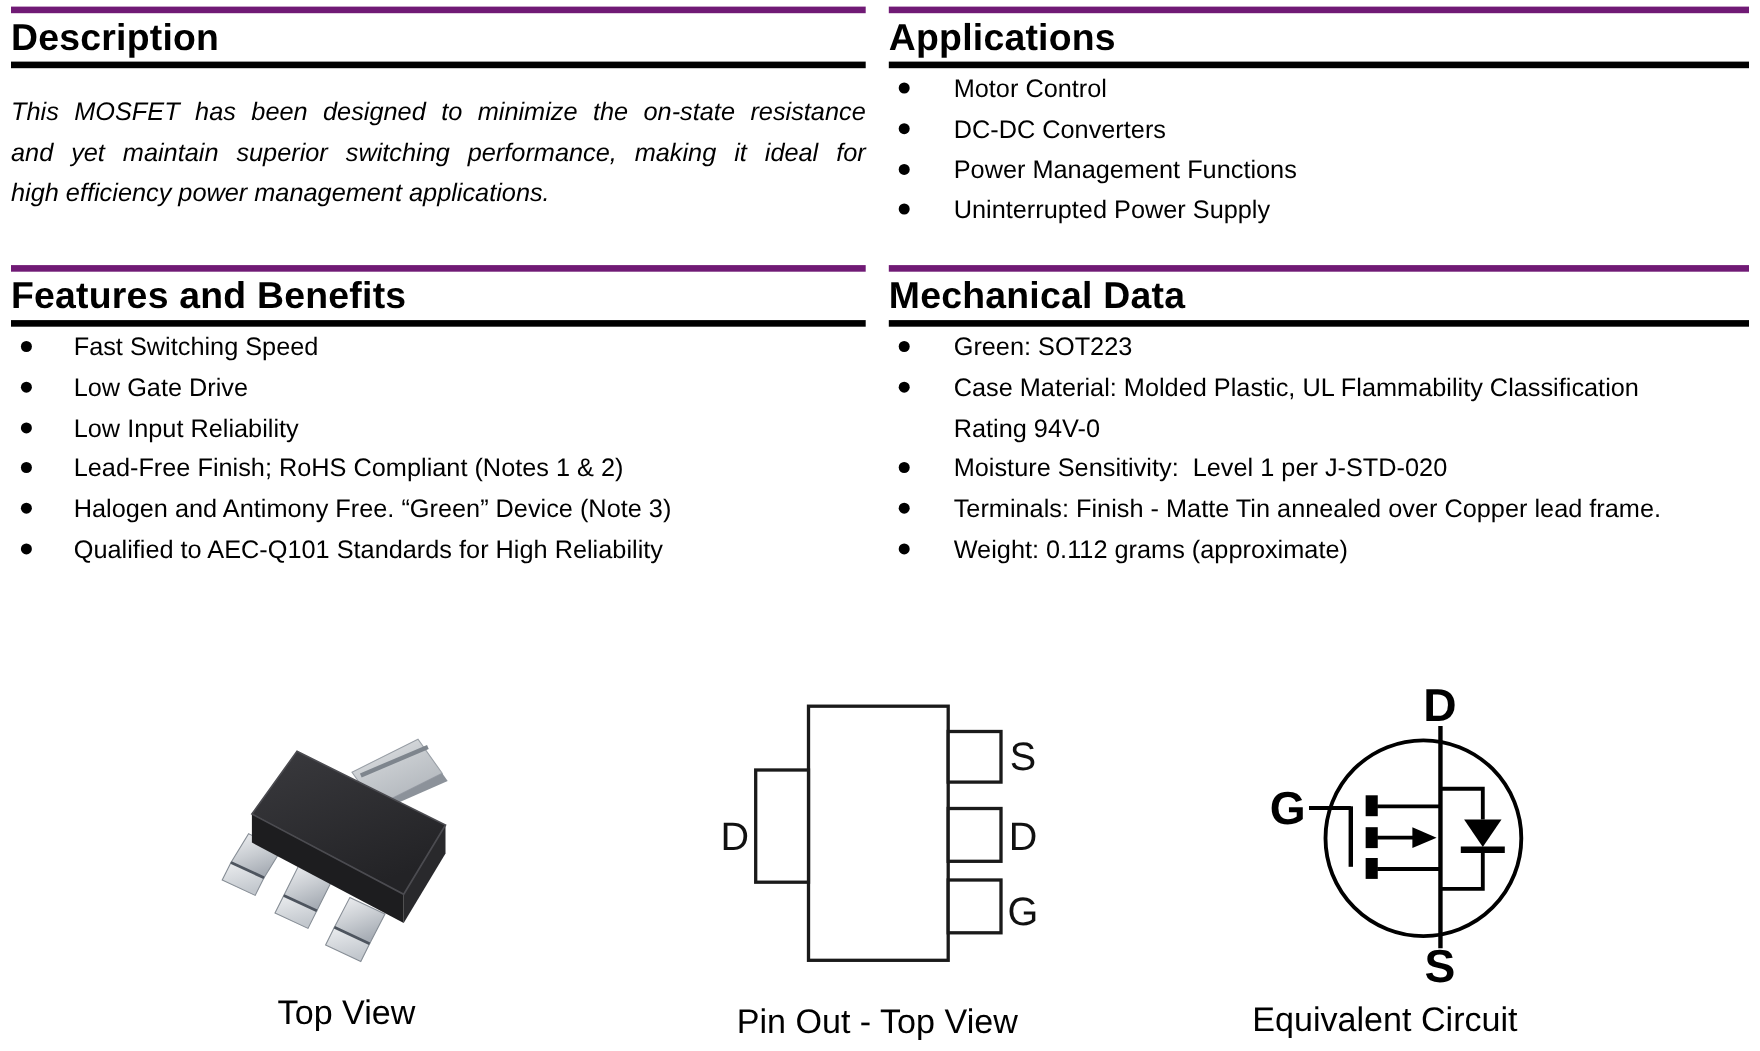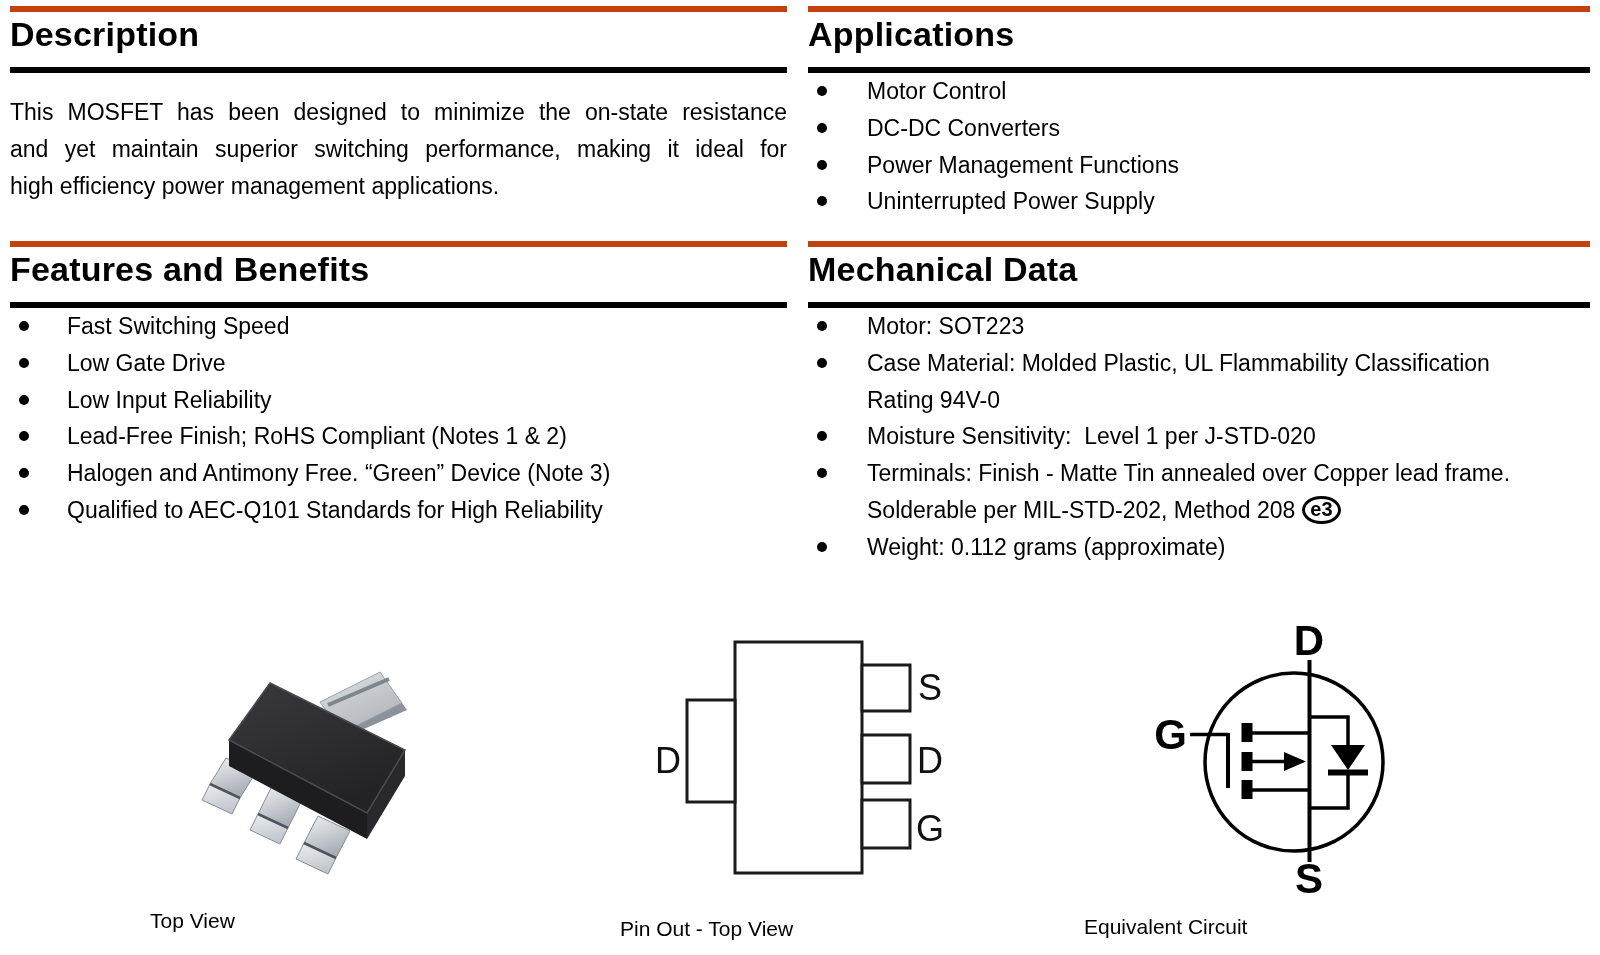--- a/index.html
+++ b/index.html
@@ -8,43 +8,43 @@
     background:#ffffff;color:#000;
     font-family:"Liberation Sans","DejaVu Sans",sans-serif;
     -webkit-font-smoothing:antialiased;
   }
   .section{position:absolute;}
   #sec-description{left:10px;top:6px;width:777px;}
   #sec-features{left:10px;top:241px;width:777px;}
   #sec-applications{left:808px;top:6px;width:782px;}
   #sec-mechanical{left:808px;top:241px;width:782px;}
 
-  .heading-block{border-top:6px solid #c2410c;border-bottom:6px solid #000;padding:2px 0 12px;}
+  .heading-block{border-top:6px solid #701a75;border-bottom:6px solid #000;padding:2px 0 1px;}
   .heading-block h2{margin:0;font-size:34px;font-weight:bold;line-height:41px;letter-spacing:.2px;}
 
   .para{margin:21px 0 0;font-size:23px;line-height:37px;}
-  .jline{display:block;text-align:justify;text-align-last:justify;}
+  .jline{display:block;text-align:justify;text-align-last:justify;font-style:italic;}
   .jline.last{text-align:center;text-align-last:left;}
 
   .blist{}
   .li{position:relative;padding-left:57px;font-size:23px;line-height:36.8px;}
   .rlist .li{padding-left:59px;}
   .li::before{content:"";position:absolute;left:9px;top:13px;width:10px;height:10px;background:#000;border-radius:50%;}
   .li.b{font-weight:normal;}
   .ln{white-space:pre-wrap;}
 
   .e3{display:inline-block;border:3px solid #000;border-radius:50%;padding:0 5px 1px;
       font-weight:bold;font-size:20px;line-height:21px;margin-left:7px;vertical-align:2px;}
 
   .figure{position:absolute;}
   #fig-topview{left:150px;top:602px;}
   #fig-pinout{left:620px;top:630px;}
   #fig-equiv{left:1140px;top:600px;}
 
-  .fig-caption{position:absolute;font-size:21px;line-height:30px;text-align:left;color:#000;}
+  .fig-caption{position:absolute;font-size:31px;line-height:30px;text-align:center;color:#000;}
   #cap-topview{left:150px;top:906px;width:330px;}
   #cap-pinout{left:620px;top:914px;width:355px;}
   #cap-equiv{left:1084px;top:912px;width:350px;}
 
   svg{display:block;}
   .outline{fill:#ffffff;stroke:#1a1a1a;stroke-width:3px;}
   .wire{stroke:#000;fill:none;}
   .pinlabel{font-family:"Liberation Sans",sans-serif;font-size:36px;fill:#111;}
   .circlabel{font-family:"Liberation Sans",sans-serif;font-size:42px;font-weight:bold;fill:#000;}
 </style>
@@ -87,32 +87,31 @@
     <div class="li">Uninterrupted Power Supply</div>
   </div>
 </div>
 
 <div class="section" id="sec-mechanical">
   <div class="heading-block">
     <h2>Mechanical Data</h2>
   </div>
   <div class="blist rlist">
     <div class="li">
-      <div class="ln">Motor: SOT223</div>
+      <div class="ln">Green: SOT223</div>
     </div>
     <div class="li">
       <div class="ln">Case Material: Molded Plastic, UL Flammability Classification</div>
       <div class="ln">Rating 94V-0</div>
     </div>
     <div class="li">
       <div class="ln">Moisture Sensitivity:  Level 1 per J-STD-020</div>
     </div>
     <div class="li">
       <div class="ln">Terminals: Finish - Matte Tin annealed over Copper lead frame.</div>
-      <div class="ln"><span>Solderable per MIL-STD-202, Method 208</span><span class="e3">e3</span></div>
     </div>
     <div class="li">
       <div class="ln">Weight: 0.112 grams (approximate)</div>
     </div>
   </div>
 </div>
 
 <svg class="figure" id="fig-topview" width="330" height="300" viewBox="0 0 330 300">
   <defs>
     <linearGradient id="legGrad" x1="0" y1="0" x2="0.4" y2="1">

